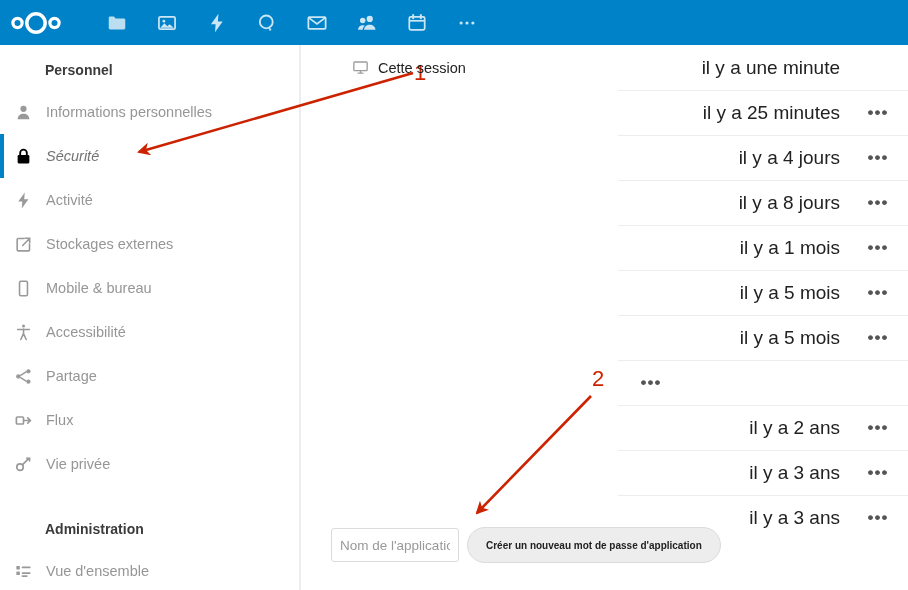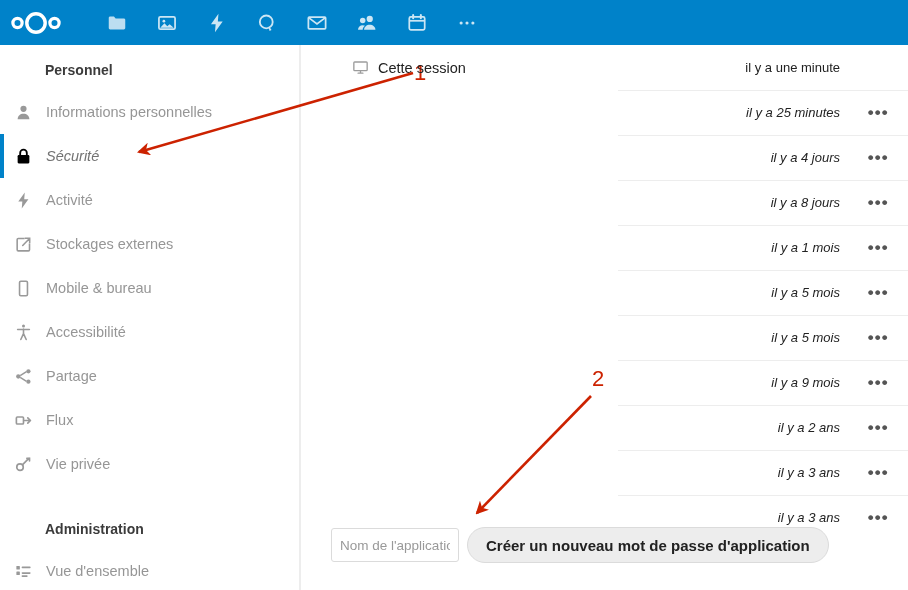--- a/index.html
+++ b/index.html
@@ -102,37 +102,37 @@
     white-space: nowrap;
   }
   .sess-row .sess-name .dev-ico {
     width: 26px; flex: 0 0 26px;
     display: flex; align-items: center;
     opacity: .55;
   }
   .sess-row .sess-time {
     flex: 1 1 auto;
     text-align: right;
-    font-size: 13px; color: #222;
+    font-size: 19px; color: #222;
     padding-right: 8px;
     white-space: nowrap;
   }
   .sess-row .sess-menu {
     flex: 0 0 60px;
     display: flex; align-items: center; justify-content: center;
     cursor: pointer;
   }
   .sess-row .sess-menu .dots {
     font-size: 17px; color: #555; letter-spacing: 1px;
     line-height: 10px; font-weight: bold;
   }
   .sess-row .sess-menu.empty { visibility: hidden; }
 
   
-  .sess-row + .sess-row { border-top: none; font-style: italic; }
+  .sess-row + .sess-row { border-top: none; }
   .sess-row + .sess-row::before {
     content: ""; position: absolute; top: 0; left: 317px; right: 0;
     height: 1px; background: #ededed;
   }
 
   
   #appform {
     position: absolute; top: 527px; left: 331px;
     display: flex; align-items: center;
     z-index: 12;
@@ -147,21 +147,21 @@
     outline: none;
   }
   #appname-input::placeholder { color: #999; }
   #create-btn {
     margin-left: 8px;
     height: 36px;
     padding: 0 18px;
     border: 1px solid #dbdbdb; border-radius: 18px;
     background: #ededed;
     font-family: "Liberation Sans", sans-serif;
-    font-size: 15px; font-weight: bold; color: #222;
+    font-size: 10px; font-weight: bold; color: #222;
     cursor: pointer;
     white-space: nowrap;
   }
 
   
   #annotations {
     position: absolute; top: 0; left: 0;
     width: 908px; height: 590px;
     pointer-events: none;
     z-index: 40;
@@ -436,21 +436,20 @@
       <span class="sess-time">il y a 5 mois</span>
       <span class="sess-menu">
           <span class="dots">•••</span>
         </span>
     </div>
 
     <div class="sess-row">
       <span class="sess-name">
         <span></span>
       </span>
-      <span class="sess-time">il y a 9 mois</span>
       <span class="sess-menu">
           <span class="dots">•••</span>
         </span>
     </div>
 
     <div class="sess-row">
       <span class="sess-name">
         <span></span>
       </span>
       <span class="sess-time">il y a 2 ans</span>

